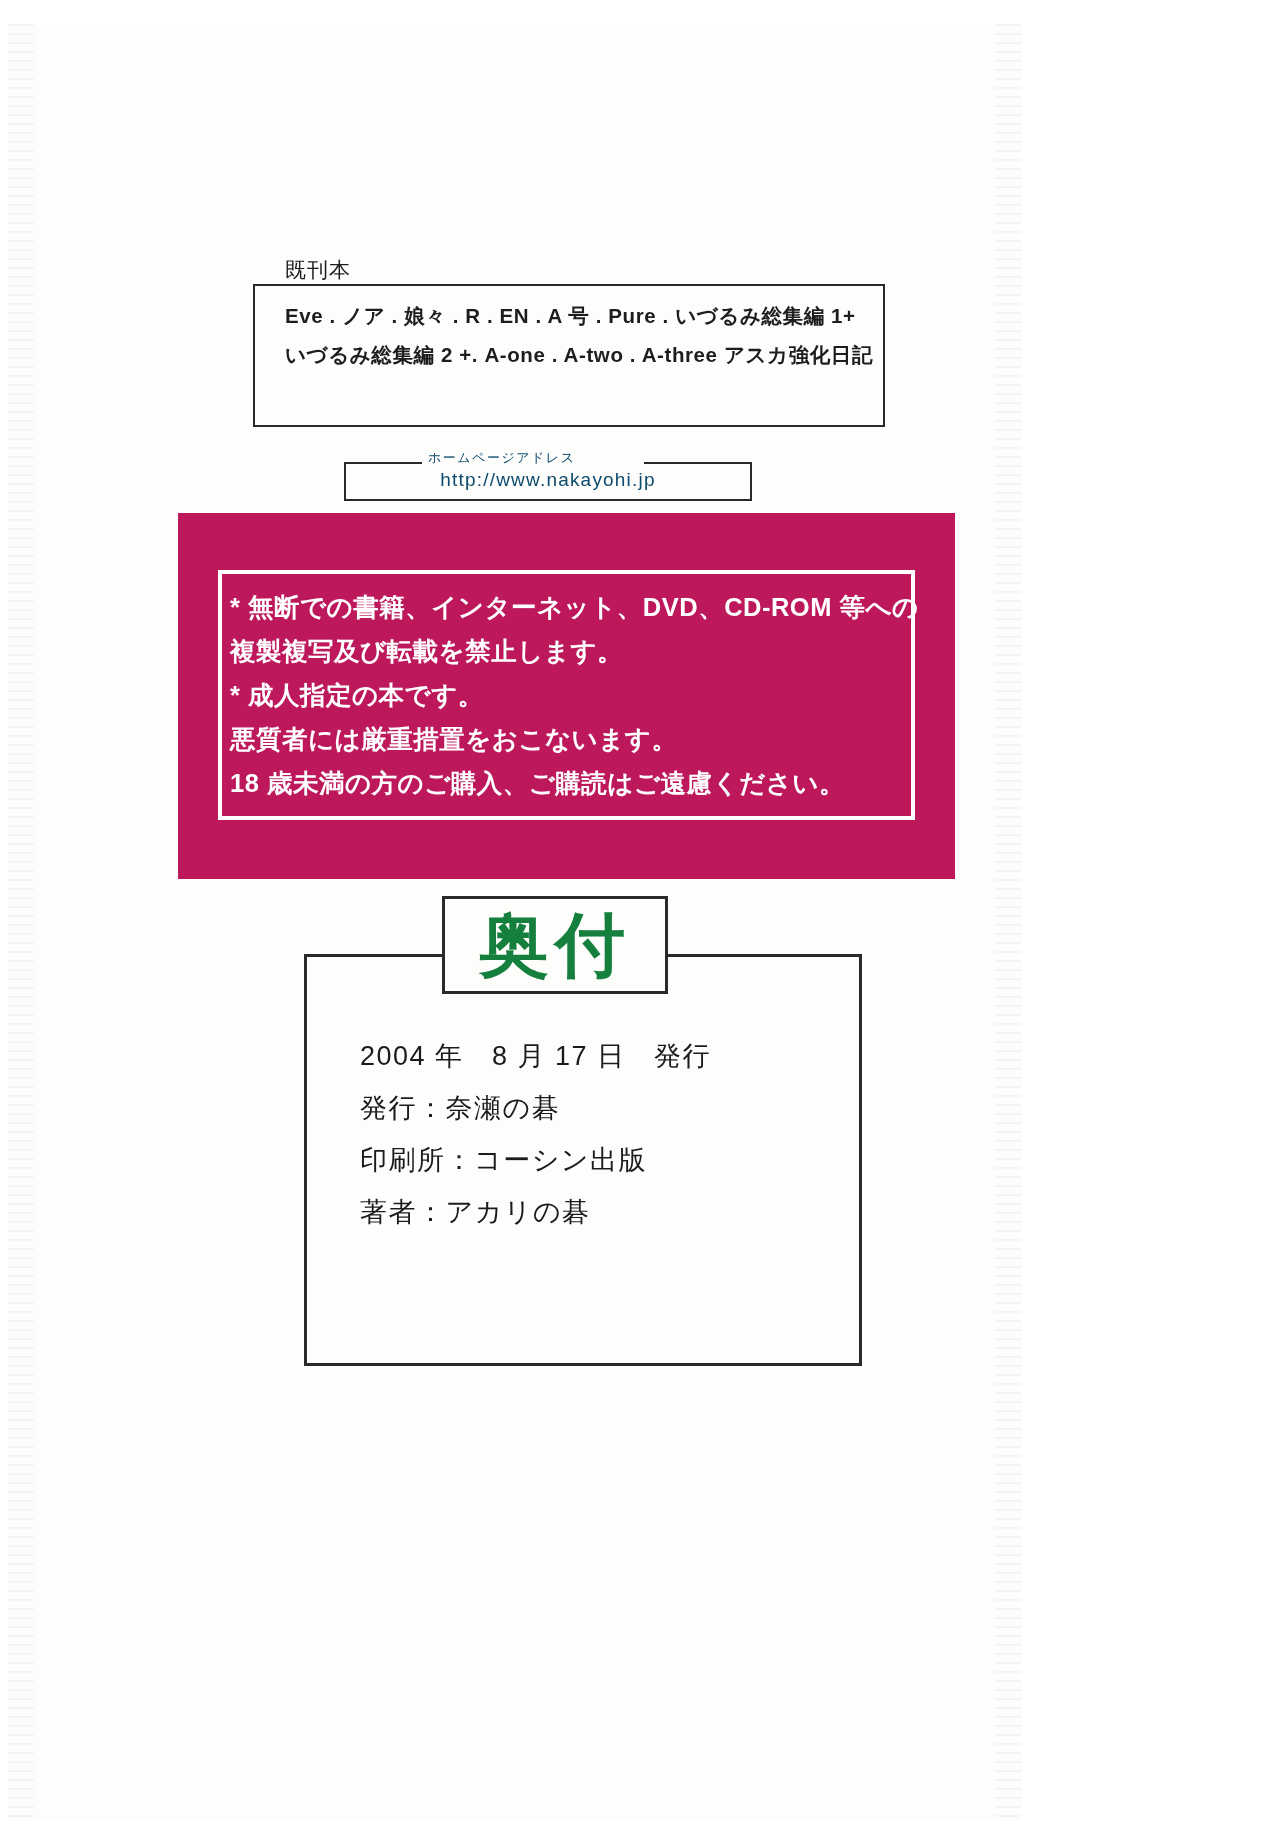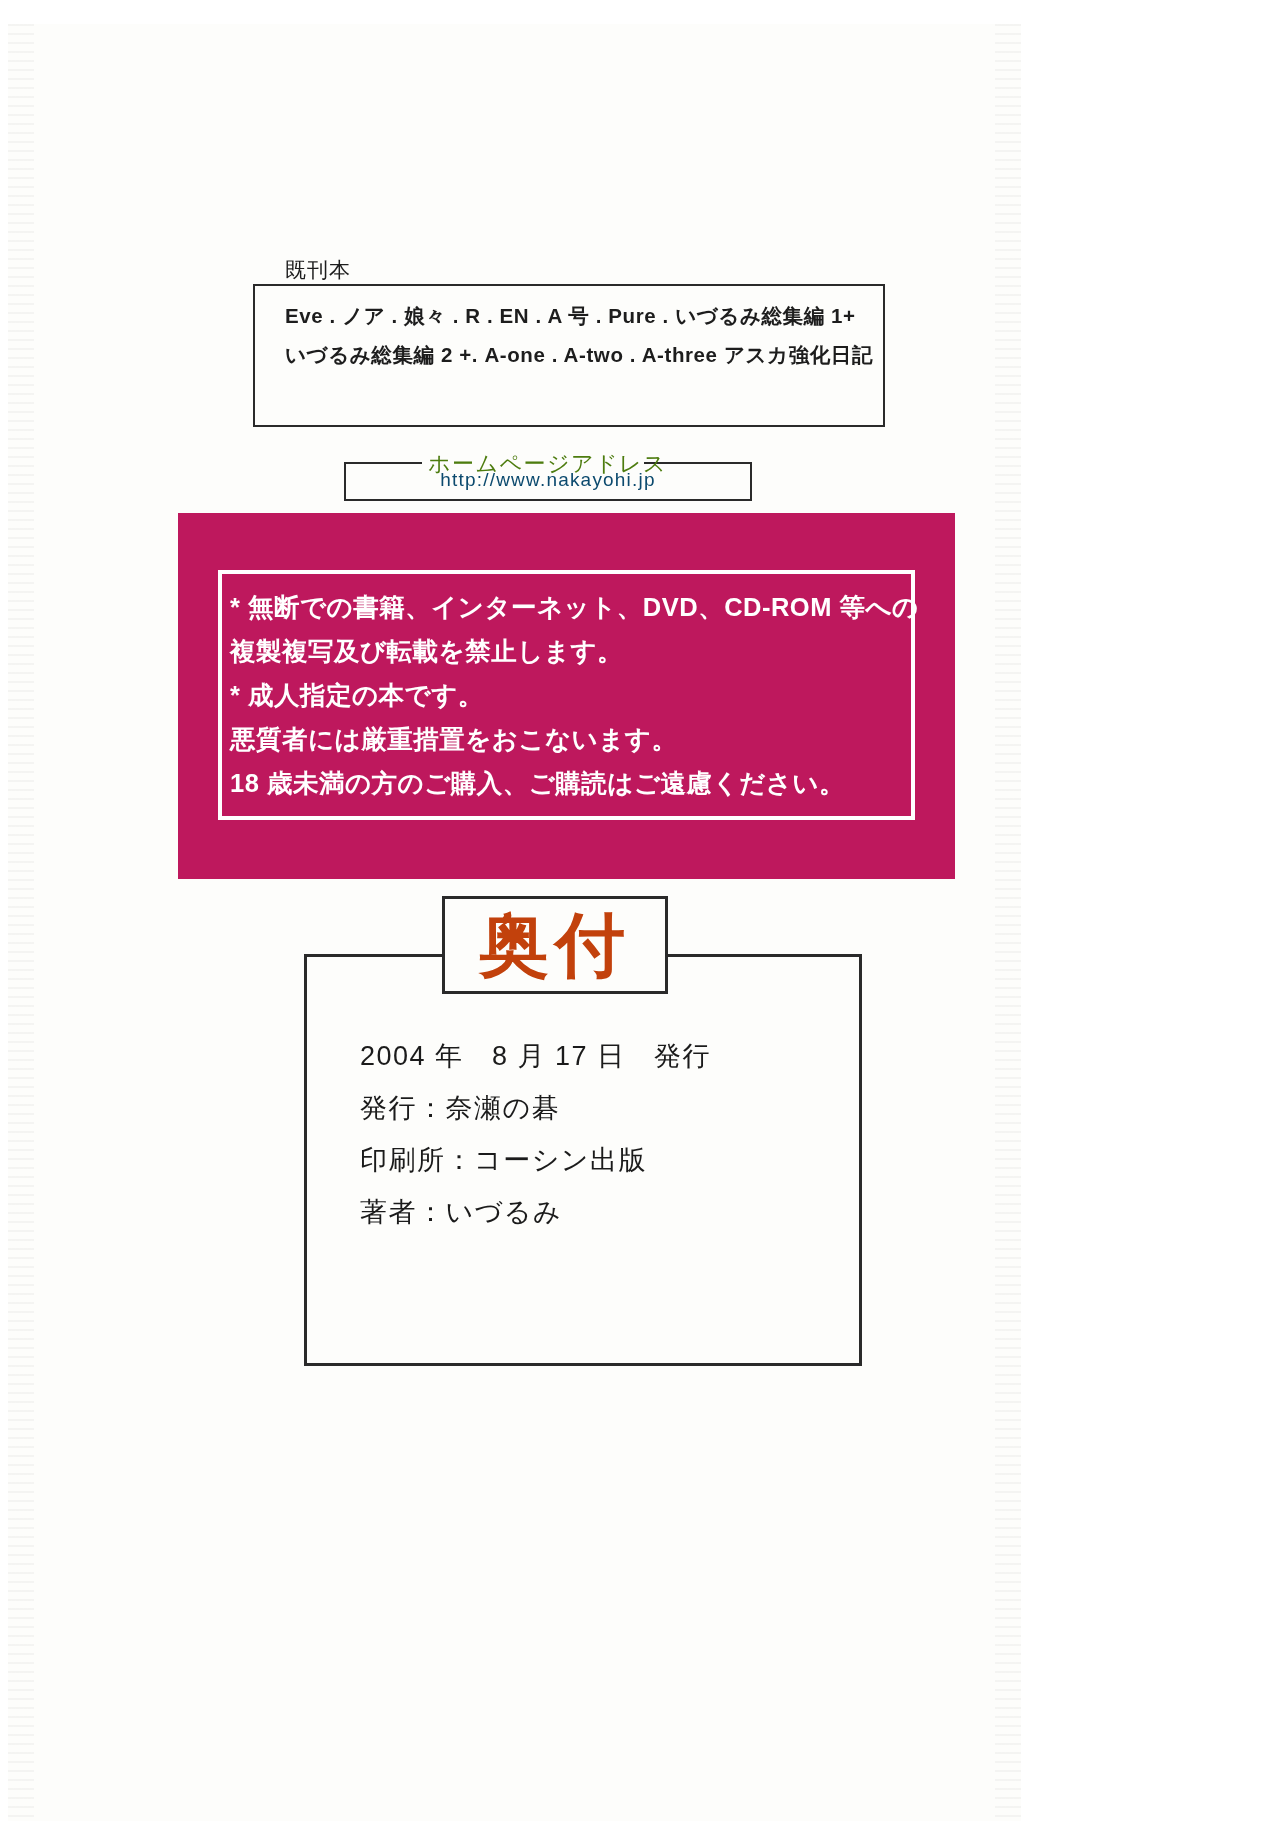--- a/index.html
+++ b/index.html
@@ -101,23 +101,23 @@
   .hp-bottom {
     position: absolute;
     left: 0; bottom: 0;
     width: 408px; height: 2px;
     background: #2a2a2a;
   }
   .hp-title {
     position: absolute;
     left: 84px;
     top: 0px;
-    font-size: 22px;
+    font-size: 13px;
     letter-spacing: 1.5px;
-    color: #4d7c0f;
+    color: #0c4a6e;
   }
   .hp-url {
     position: absolute;
     left: 0; top: 20px;
     width: 408px;
     text-align: center;
     font-size: 19px;
     letter-spacing: 1.2px;
     color: #0c4a6e;
   }
@@ -177,21 +177,21 @@
     background: #fdfdfb;
     display: flex;
     align-items: center;
     justify-content: center;
   }
   .colophon-title {
     font-family: "DejaVu Sans", sans-serif;
     font-size: 70px;
     font-weight: 700;
     letter-spacing: 6px;
-    color: #c2410c;
+    color: #15803d;
     line-height: 1;
   }
   .colophon-lines {
     position: absolute;
     left: 352px;
     top: 1006px;
     width: 480px;
   }
   .colophon-lines .c-line {
     font-size: 27px;
@@ -238,16 +238,16 @@
   </div>
 
   <div class="colophon-box"></div>
   <div class="colophon-title-box">
     <span class="colophon-title">奥付</span>
   </div>
   <div class="colophon-lines">
     <div class="c-line">2004 年　8 月 17 日　発行</div>
     <div class="c-line">発行：奈瀬の碁</div>
     <div class="c-line">印刷所：コーシン出版</div>
-    <div class="c-line">著者：いづるみ</div>
+    <div class="c-line">著者：アカリの碁</div>
   </div>
 
 </div>
 
 </body></html>

